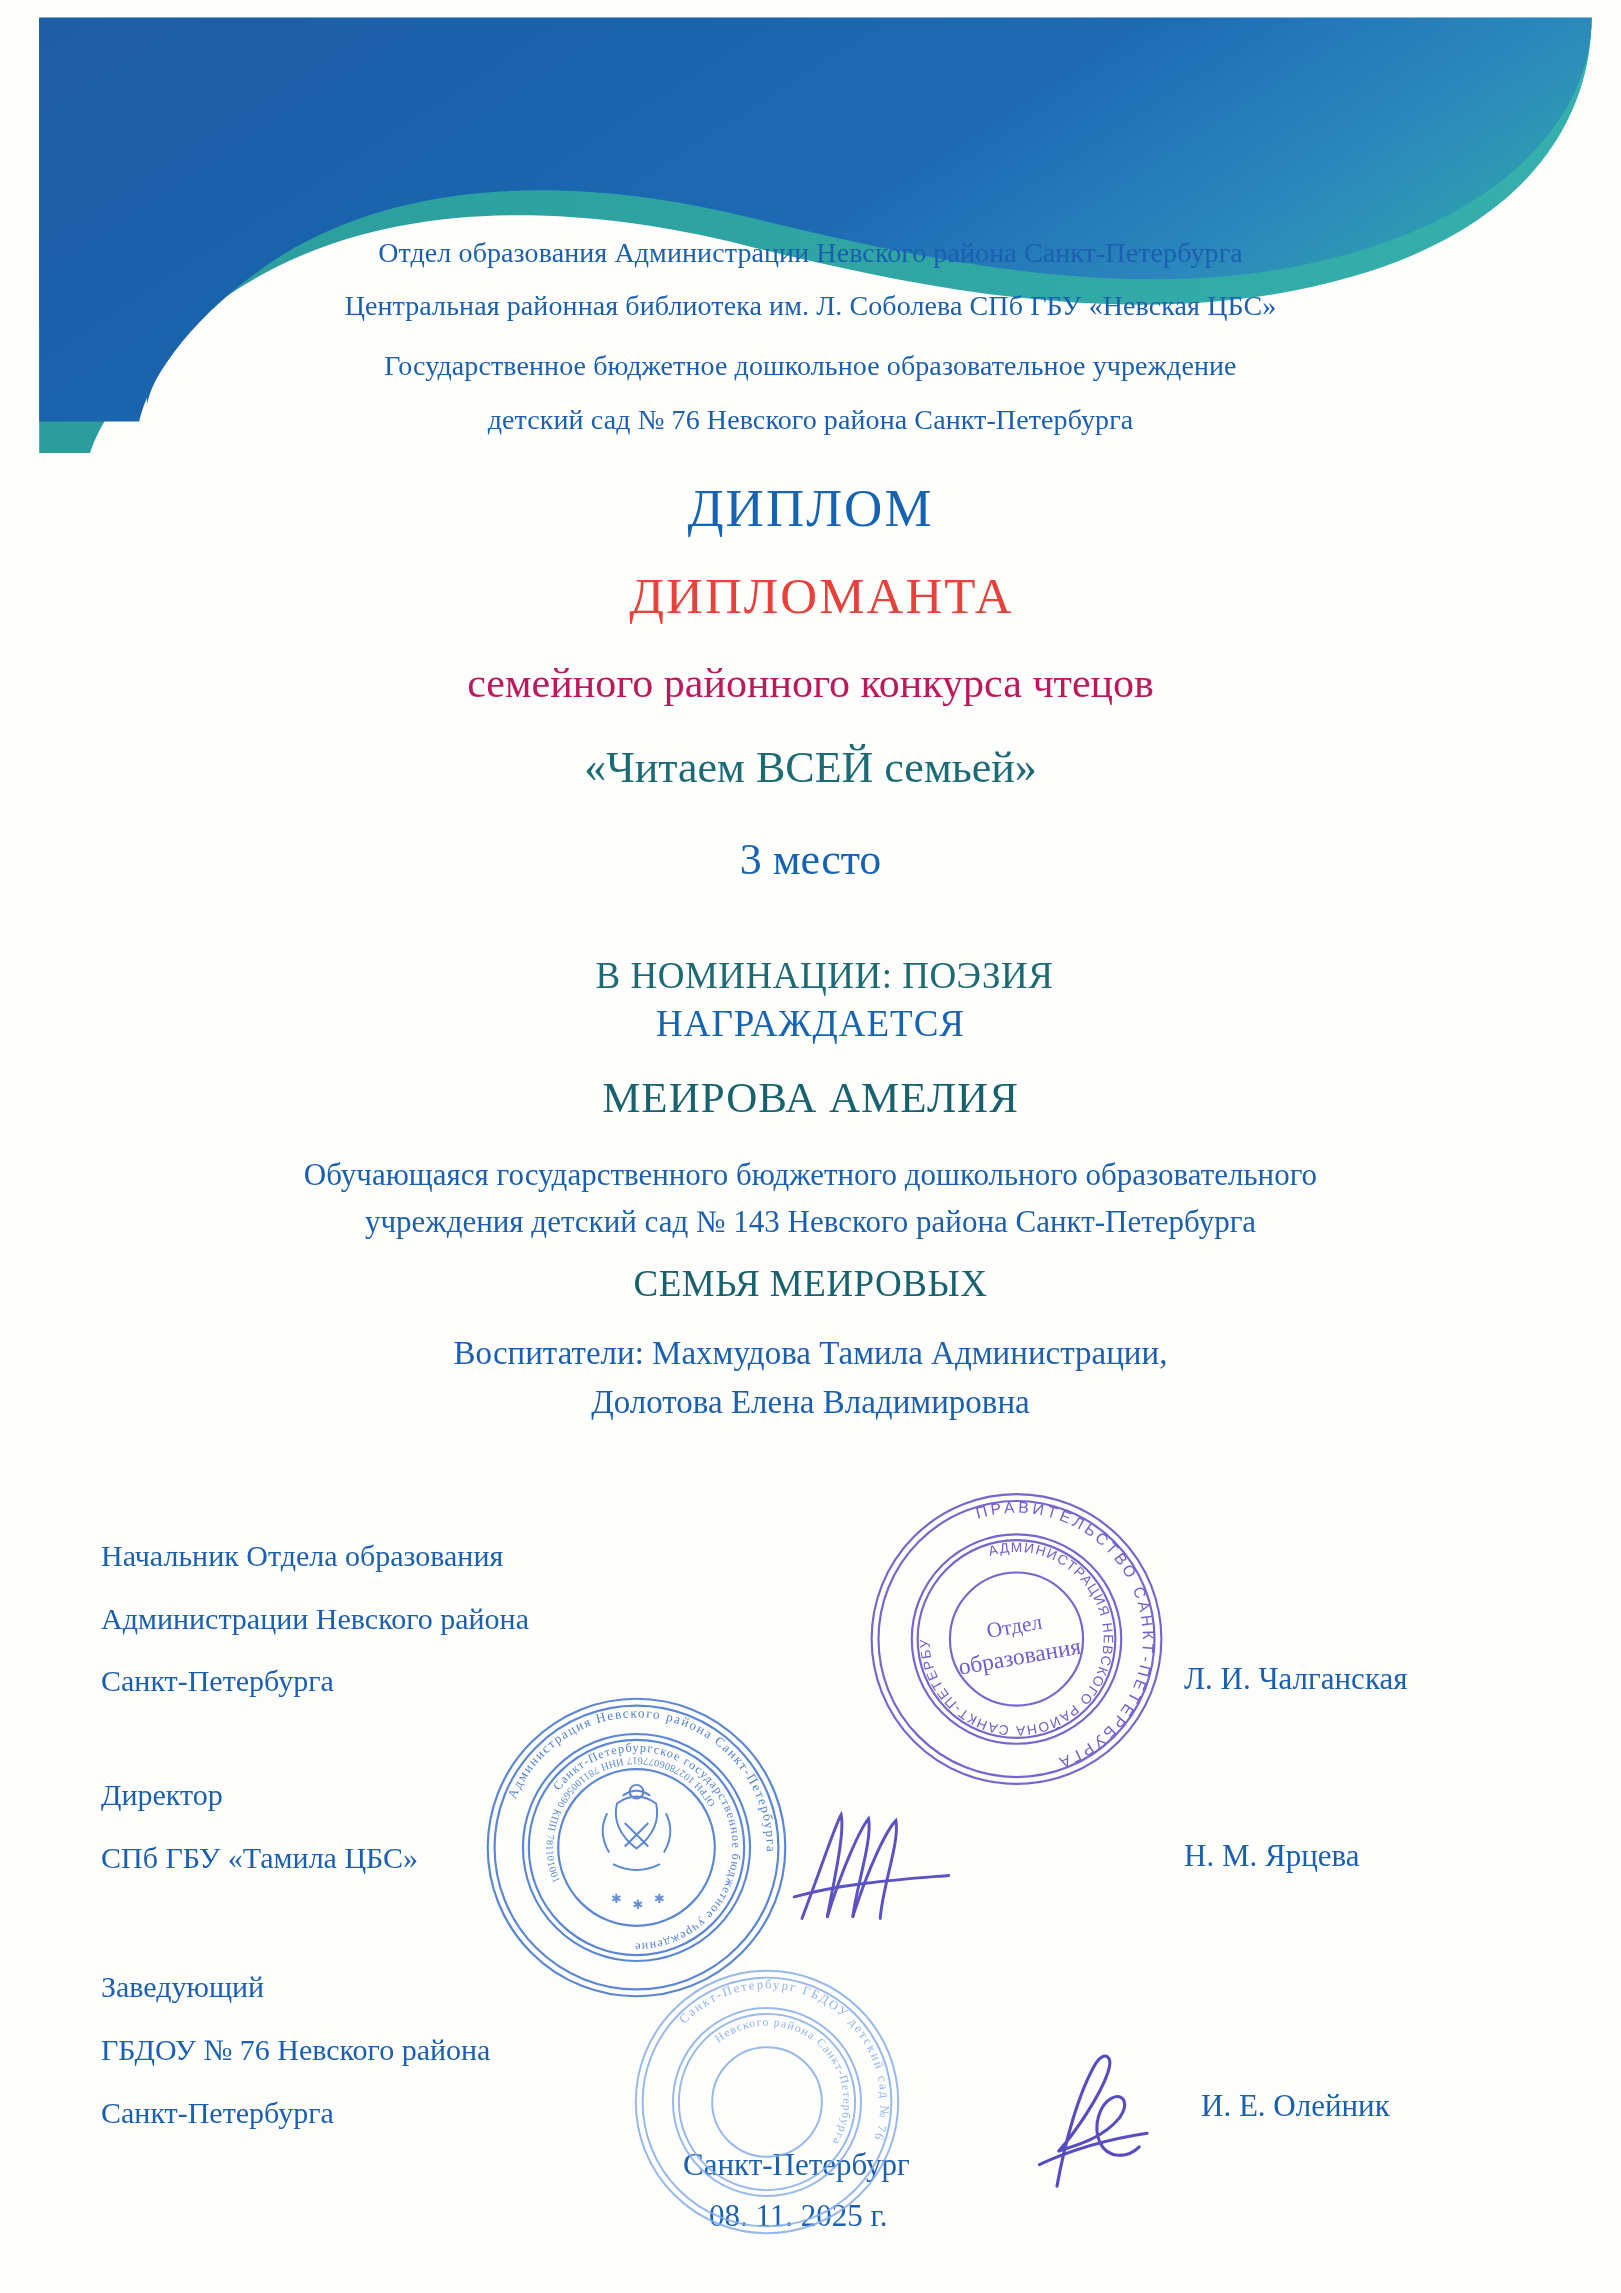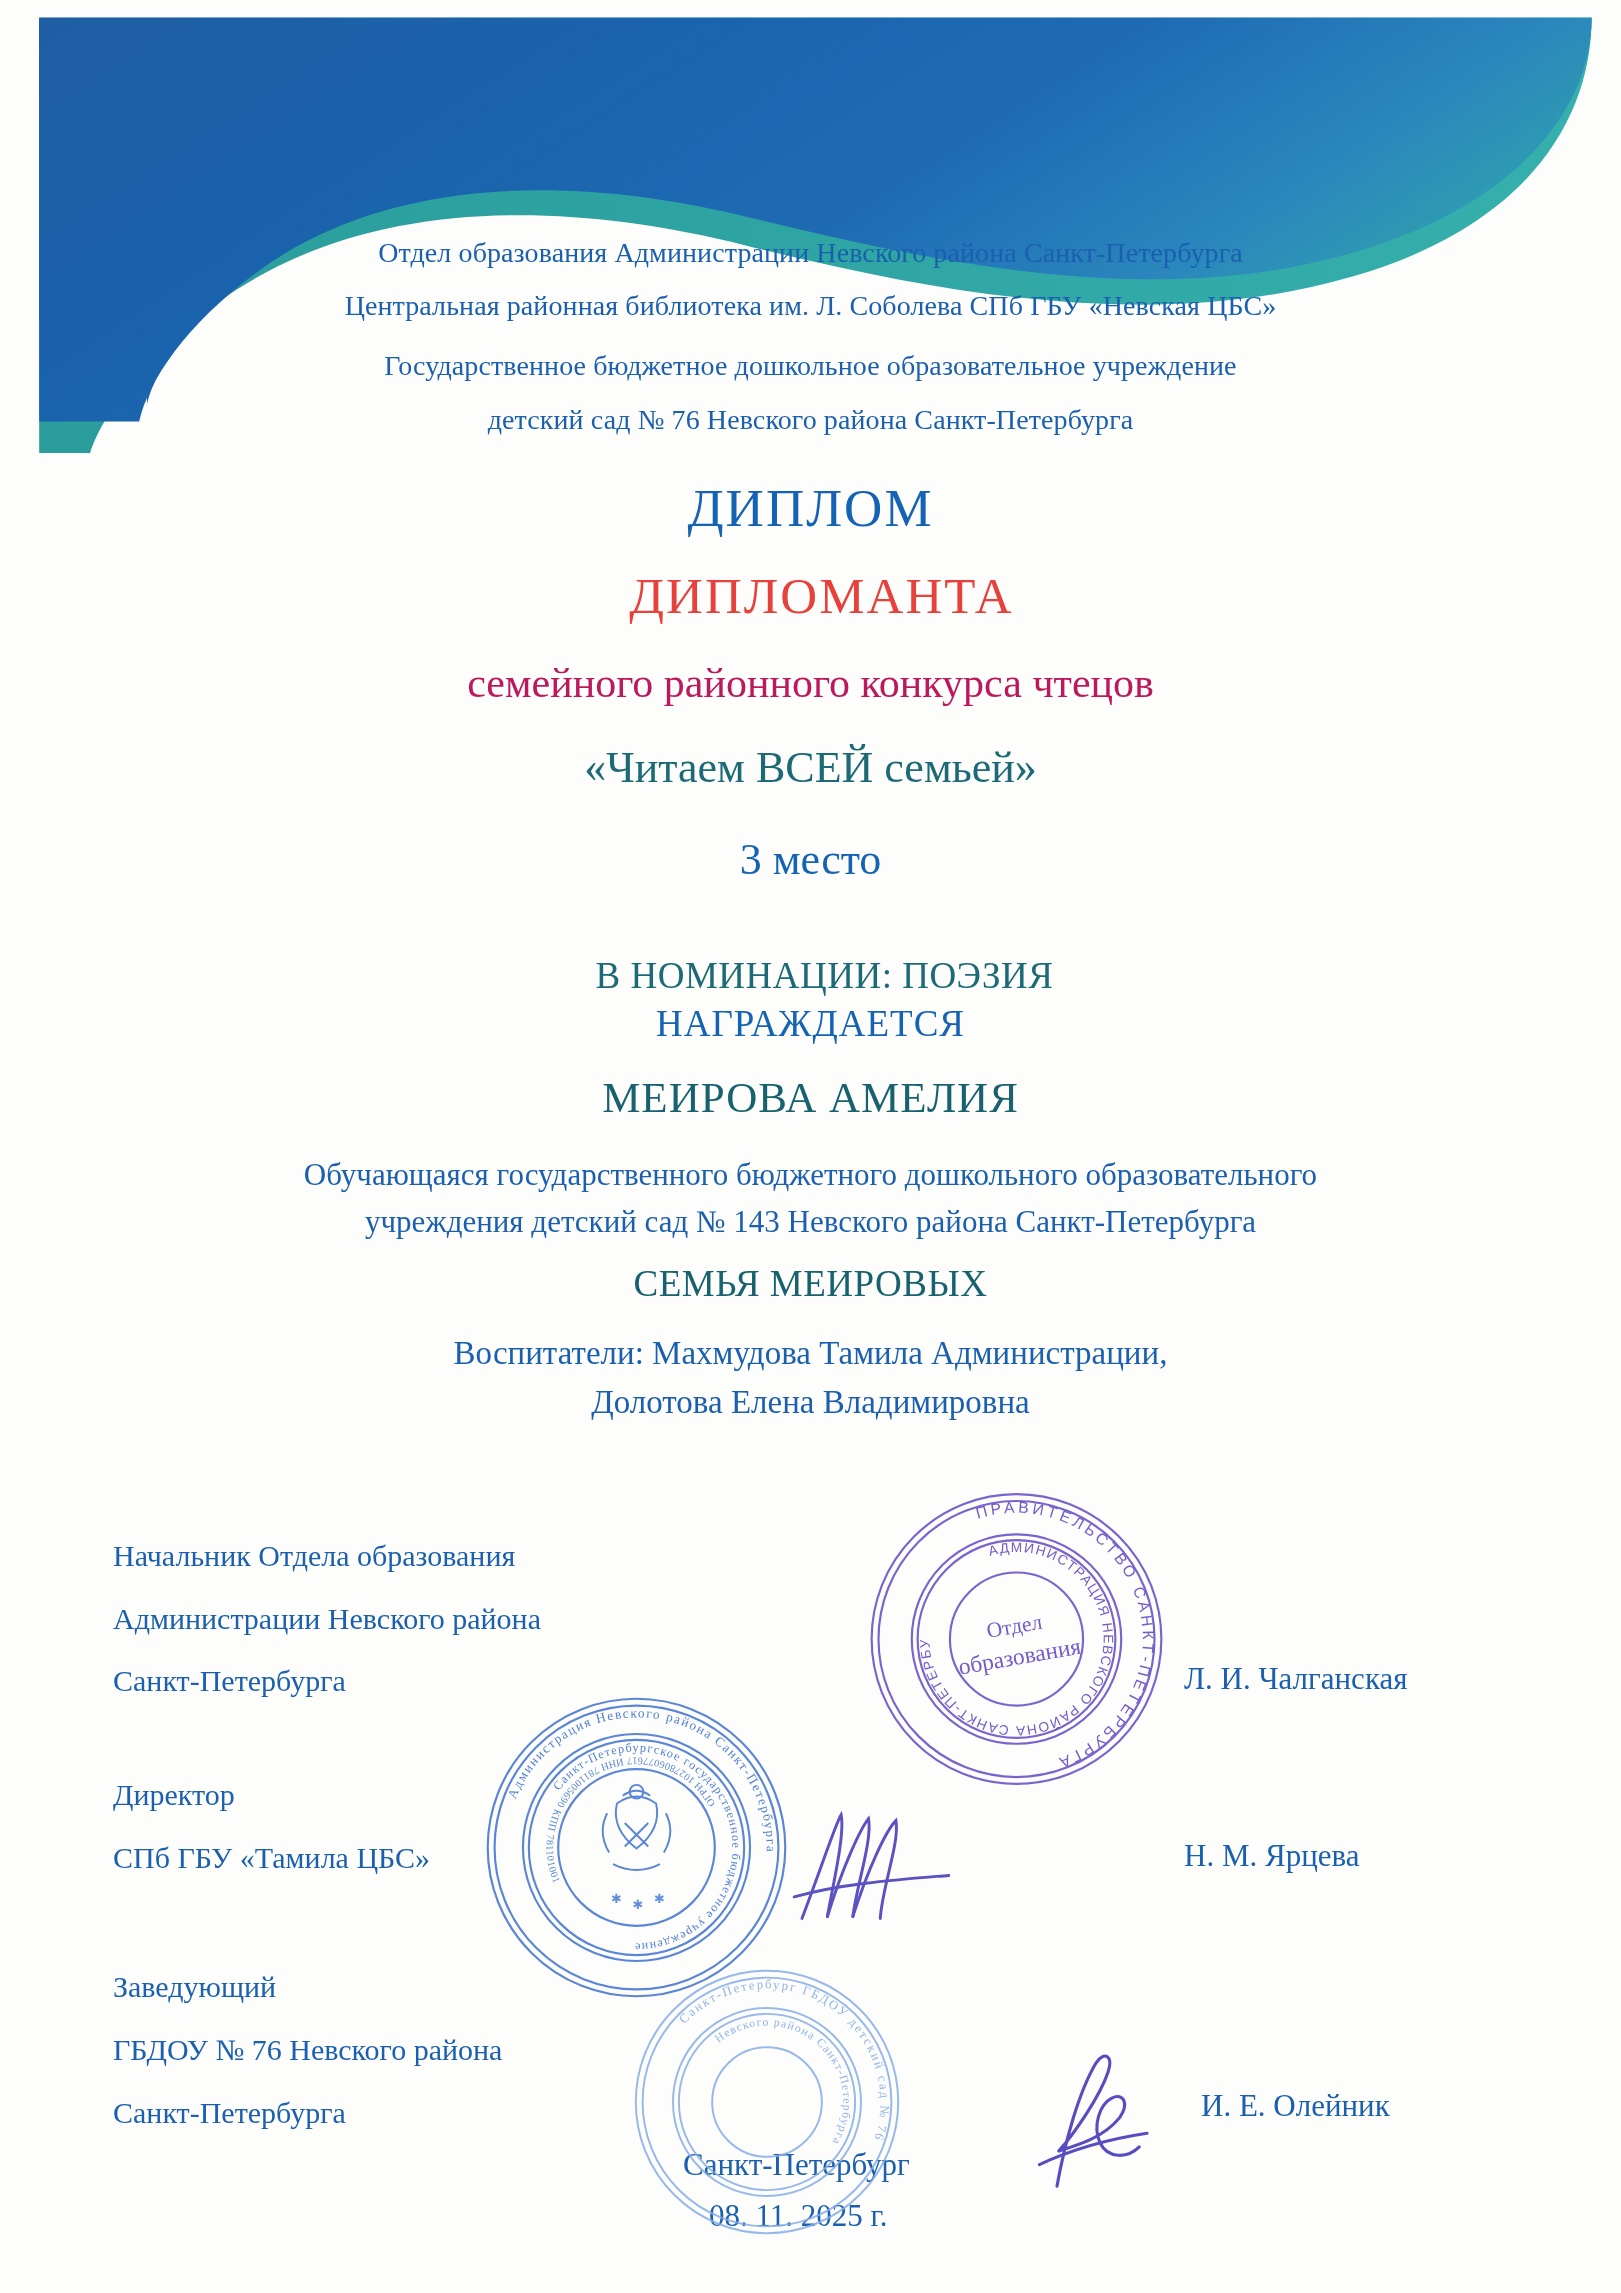--- a/index.html
+++ b/index.html
@@ -60,21 +60,20 @@
   .teacher-line{
     position:absolute;width:100%;text-align:center;
     color:#1a5fb0;font-size:33px;white-space:nowrap;
     font-family:"Liberation Serif", serif;
   }
 
   
   .sig-line{
     position:absolute;color:#1a5fb0;font-size:30px;white-space:nowrap;
     font-family:"Liberation Serif", serif;
-    margin-left:12px;
   }
   .sig-name{
     position:absolute;color:#1a5fb0;font-size:31px;white-space:nowrap;
     font-family:"Liberation Serif", serif;
   }
   .foot-line{
     position:absolute;color:#1a5fb0;font-size:31px;white-space:nowrap;
     font-family:"Liberation Serif", serif;
   }
 

